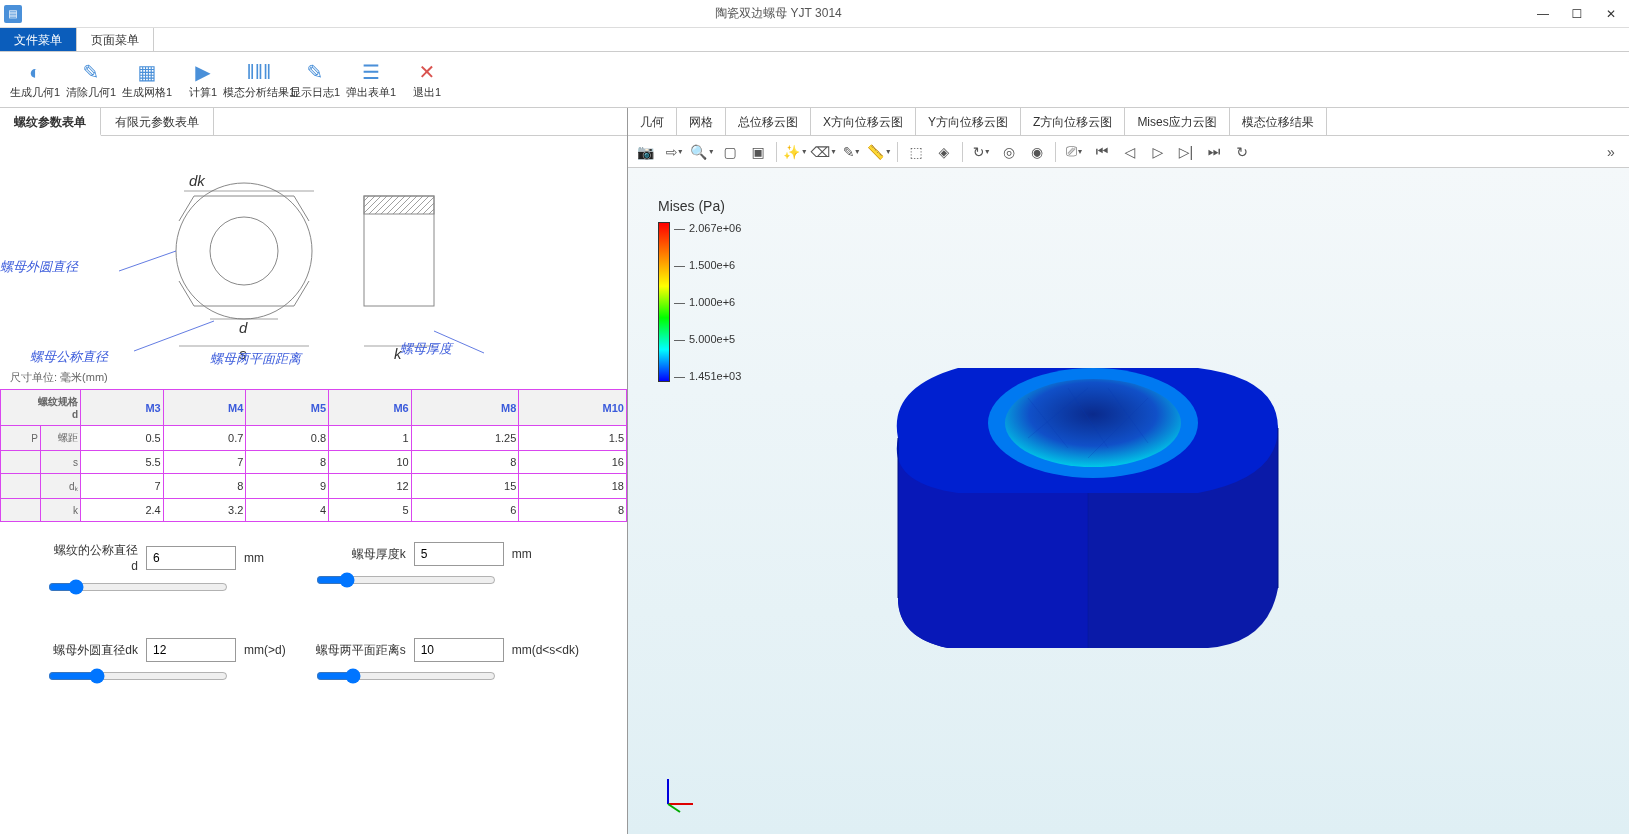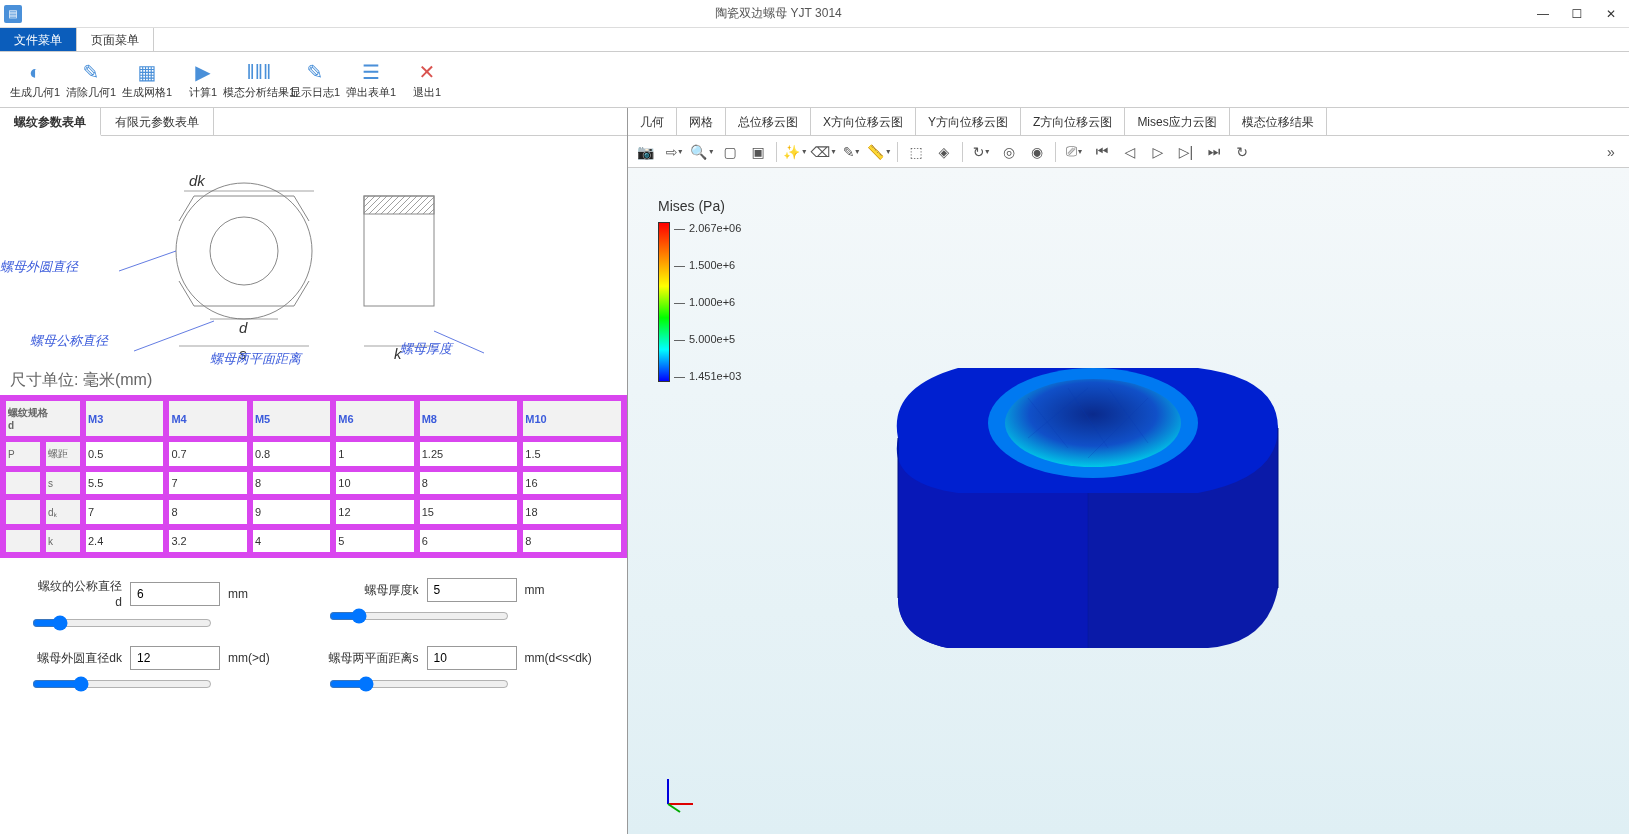--- a/index.html
+++ b/index.html
@@ -19,27 +19,27 @@
 .ribbon-item .lbl { font-size: 11px; color: #333; white-space: nowrap; }
 .ribbon-item.exit .icon { color: #d9534f; }
 .content { display: flex; height: calc(100% - 108px); }
 .left-pane { width: 628px; border-right: 1px solid #999; display: flex; flex-direction: column; overflow: hidden; }
 .right-pane { flex: 1; display: flex; flex-direction: column; }
 .l-tabs { height: 28px; display: flex; border-bottom: 1px solid #ccc; }
 .l-tab { padding: 6px 14px; font-size: 12px; cursor: pointer; border-right: 1px solid #ccc; }
 .l-tab.active { background: #fff; border-bottom: 2px solid #fff; margin-bottom: -1px; font-weight: bold; }
 .diagram-area { height: 230px; display: flex; align-items: center; justify-content: center; position: relative; }
 .diagram-label { position: absolute; font-size: 13px; color: #3b5bdb; font-style: italic; }
-.unit-note { font-size: 16px; color: #666; padding: 4px 10px; }
+.unit-note { font-size: 11px; color: #666; padding: 4px 10px; }
 .spec-table { width: 100%; border-collapse: collapse; font-size: 11px; }
-.spec-table th, .spec-table td { border: 6px solid #d946ef; text-align: left; padding: 5px 2px; }
+.spec-table th, .spec-table td { border: 1px solid #d946ef; text-align: right; padding: 5px 2px; }
 .spec-table th { background: #f2f2f2; color: #3b5bdb; font-weight: bold; }
 .spec-table .row-head { background: #f2f2f2; font-weight: bold; color: #333; width: 50px; }
 .spec-table .sub-head { background: #f2f2f2; font-size: 10px; color: #666; width: 40px; }
-.params { padding: 20px 32px; display: grid; grid-template-columns: 1fr 1fr; gap: 12px 30px; }
+.params { padding: 20px 48px; display: grid; grid-template-columns: 1fr 1fr; gap: 40px 30px; }
 .param-group { display: flex; flex-direction: column; gap: 6px; }
 .param-row { display: flex; align-items: center; gap: 8px; }
 .param-row label { width: 90px; text-align: right; font-size: 12px; }
 .param-row input[type=text] { width: 90px; height: 24px; border: 1px solid #999; padding: 0 6px; font-size: 12px; }
 .param-row .unit { font-size: 12px; color: #333; }
 .slider-wrap { padding-left: 0; }
 input[type=range] { width: 180px; }
 .r-tabs { height: 28px; display: flex; border-bottom: 1px solid #ccc; }
 .r-tab { padding: 6px 12px; font-size: 12px; cursor: pointer; border-right: 1px solid #ccc; white-space: nowrap; }
 .r-tab.active { background: #fff; font-weight: normal; }
@@ -147,21 +147,21 @@
         </pattern>
         <rect x="300" y="55" width="70" height="18" fill="url(#hatch)" stroke="#888"></rect>
         <line x1="300" y1="205" x2="370" y2="205" stroke="#666" stroke-width="0.6"></line>
         <text x="330" y="218" font-size="15" font-style="italic" fill="#333">k</text>
 
         <line x1="112" y1="110" x2="55" y2="130" stroke="#3b5bdb" stroke-width="0.8"></line>
         <line x1="150" y1="180" x2="70" y2="210" stroke="#3b5bdb" stroke-width="0.8"></line>
         <line x1="370" y1="190" x2="420" y2="212" stroke="#3b5bdb" stroke-width="0.8"></line>
       </svg>
       <span class="diagram-label" style="top:122px; left:0;">螺母外圆直径</span>
-      <span class="diagram-label" style="top:196px; left:30px;">螺母公称直径</span>
+      <span class="diagram-label" style="top:212px; left:30px;">螺母公称直径</span>
       <span class="diagram-label" style="bottom:-2px; left:210px;">螺母两平面距离</span>
       <span class="diagram-label" style="top:204px; left:400px;">螺母厚度</span>
     </div>
 
     <div class="unit-note">尺寸单位: 毫米(mm)</div>
 
     <table class="spec-table">
       <thead>
         <tr>
           <th colspan="2" class="row-head" style="white-space:pre-line;font-size:10px;color:#666;">螺纹规格

